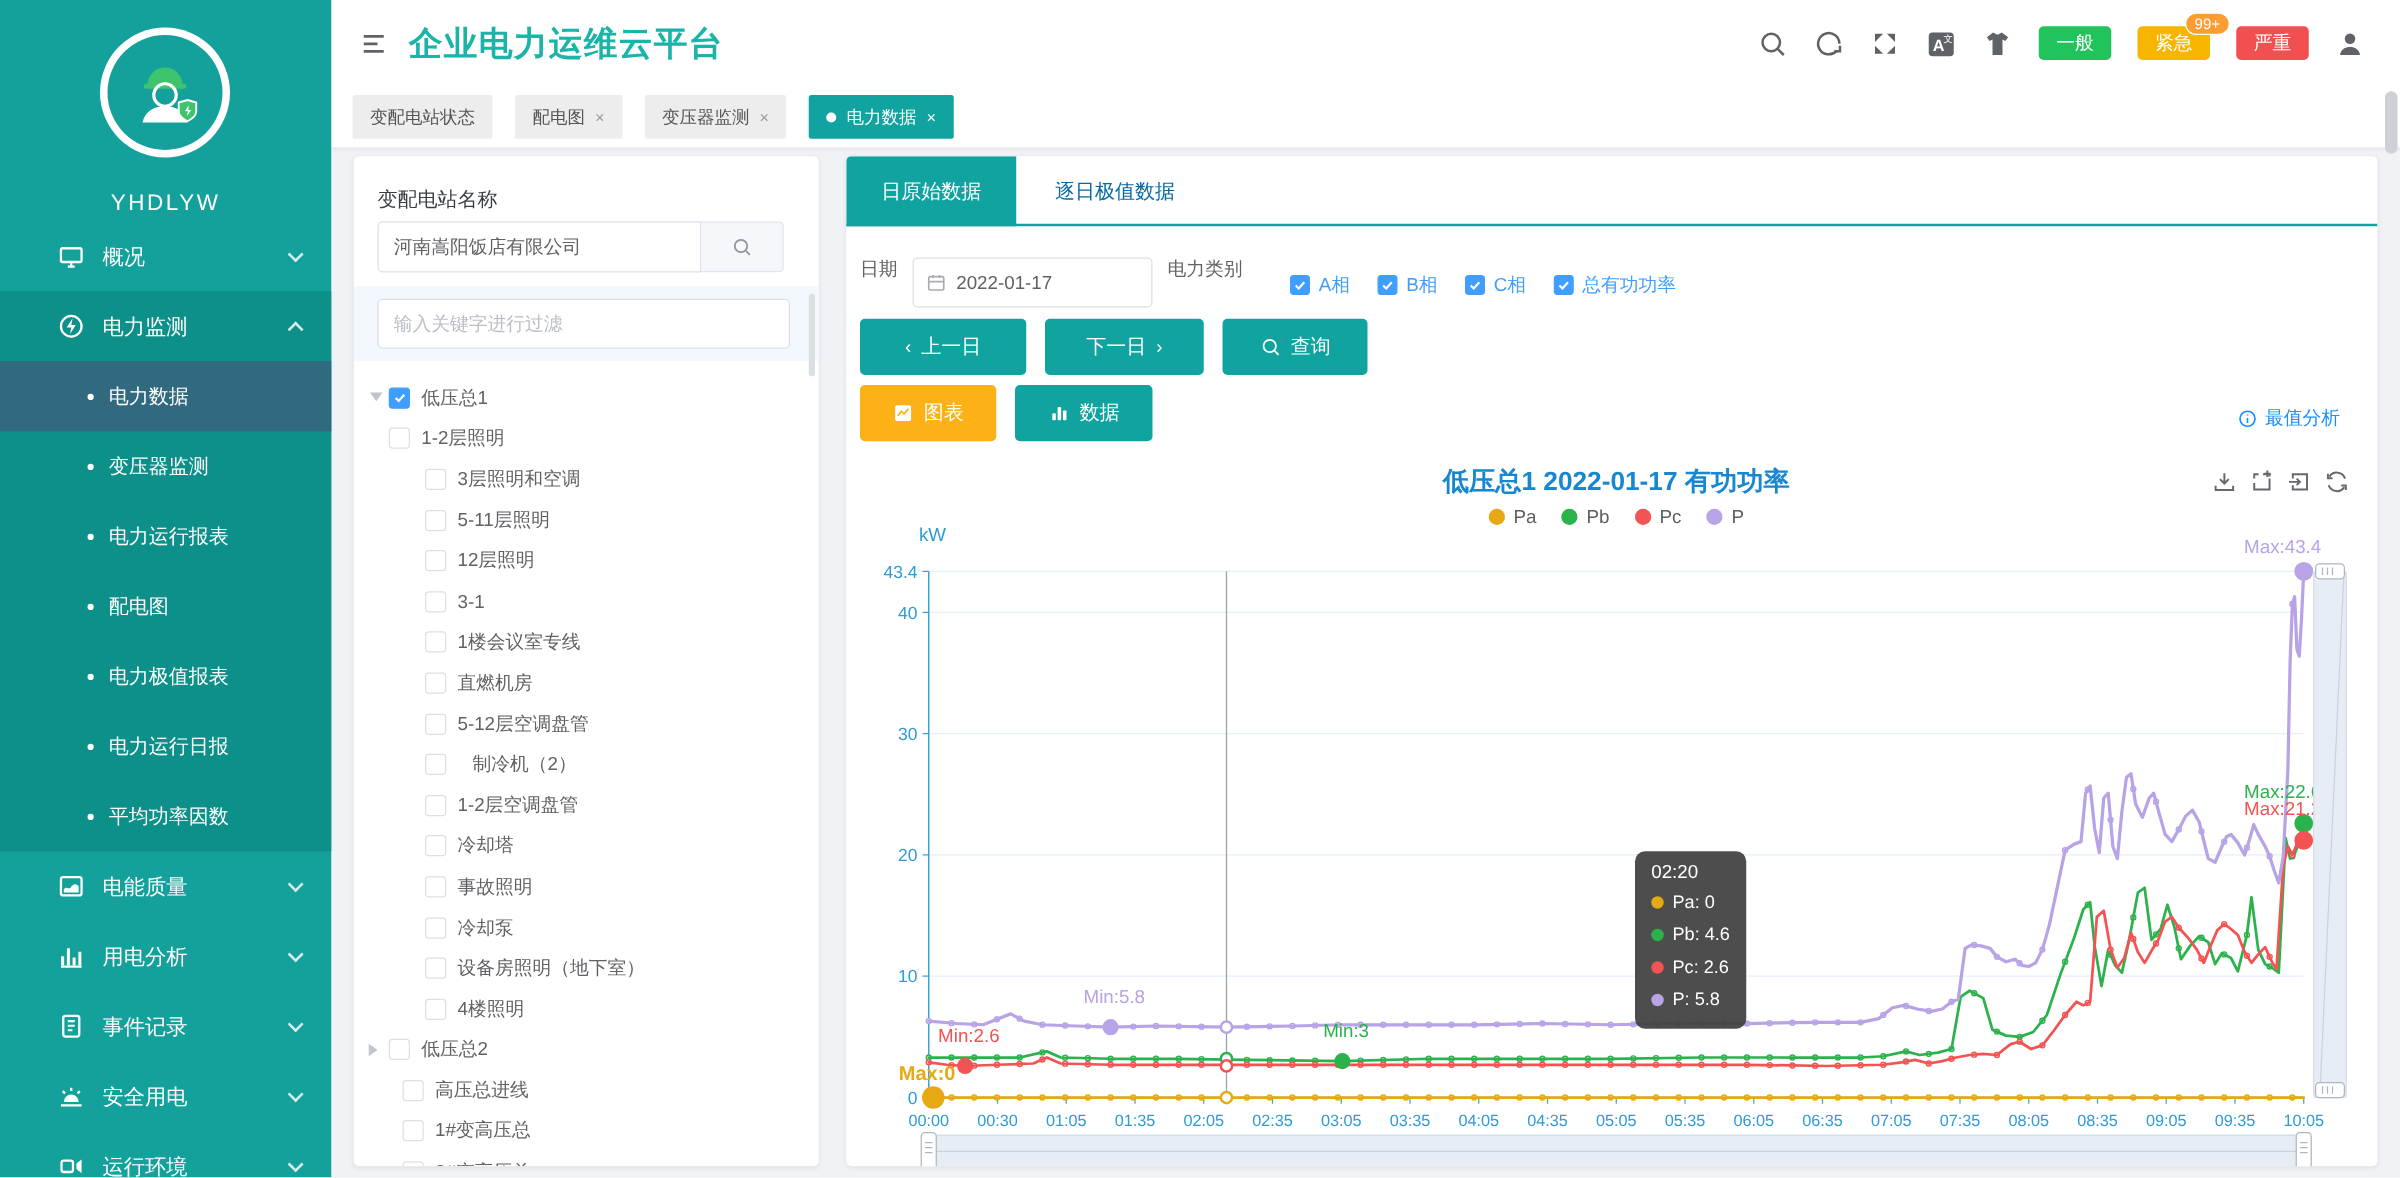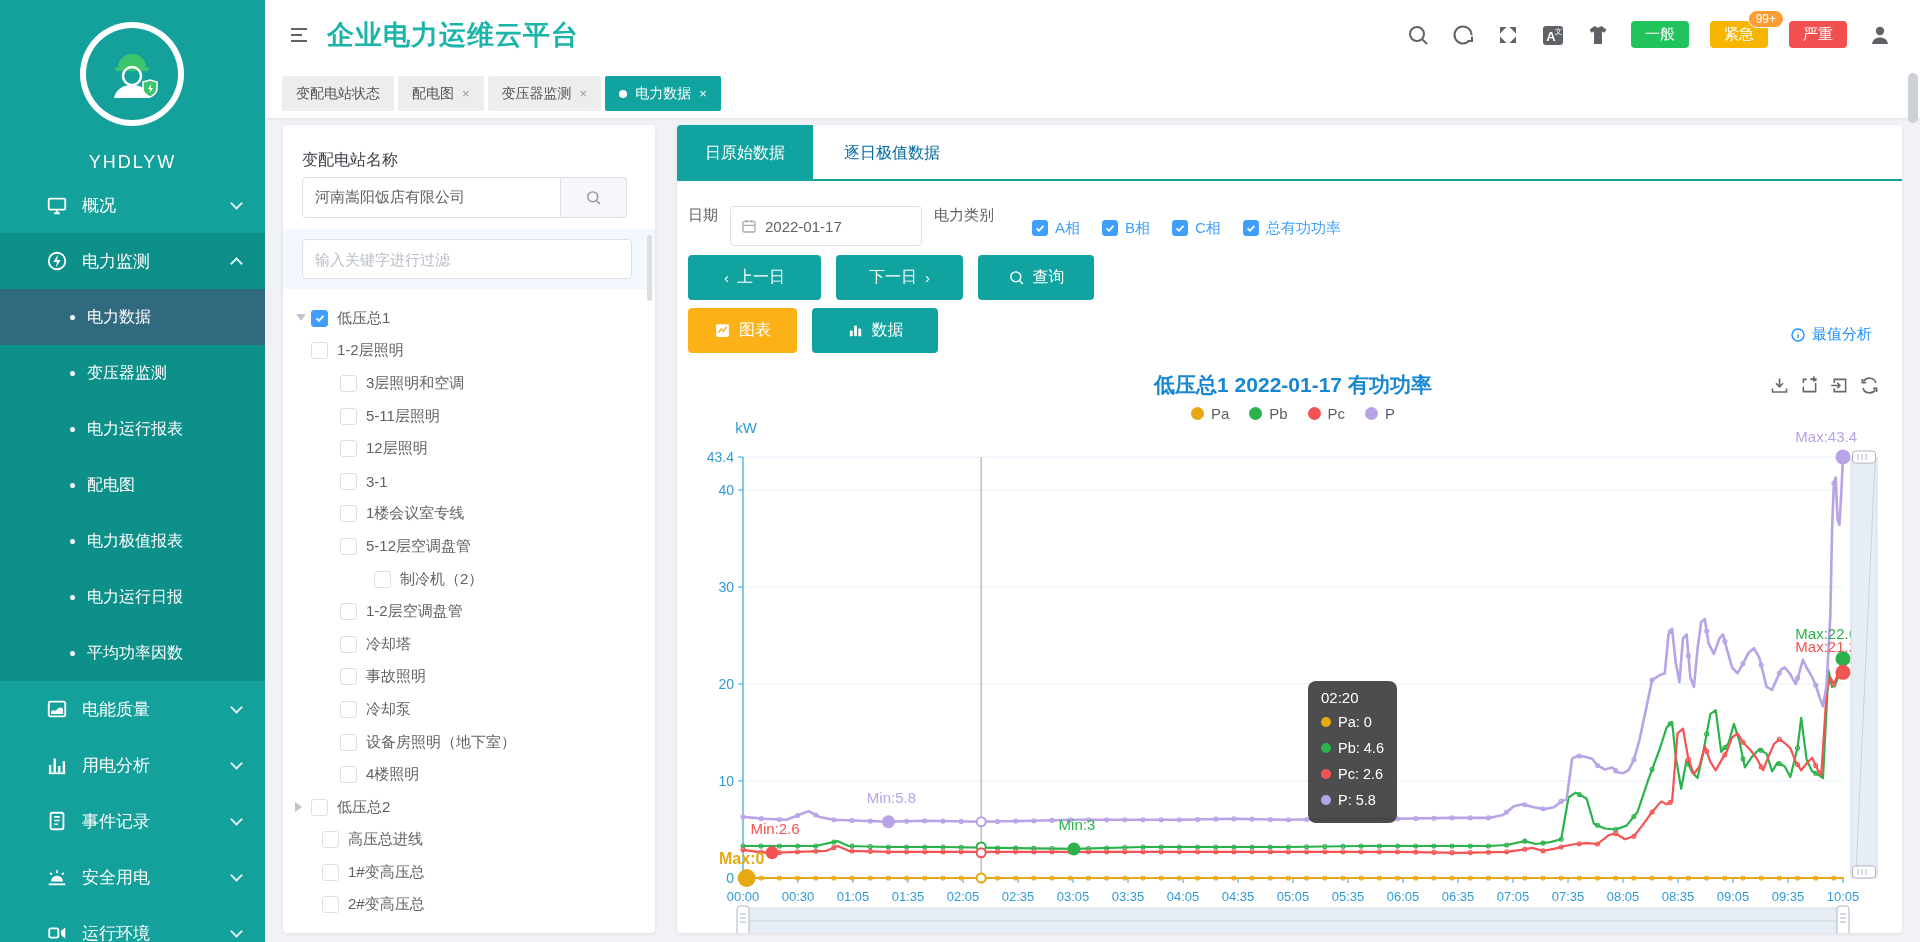--- a/index.html
+++ b/index.html
@@ -30,21 +30,21 @@
   .hamburger { position:absolute; left:22px; top:23px; width:24px; height:24px; cursor:pointer; }
   .app-title { position:absolute; left:62px; top:17px; font-size:27px; font-weight:bold; color:#1bb4a8; letter-spacing:1px; white-space:nowrap; }
   .top-right { position:absolute; right:28px; top:0; height:69px; display:flex; align-items:center; gap:21px; }
   .tb-icon { width:24px; height:24px; color:#5f6368; cursor:pointer; position:relative; }
   .tb-icon svg { width:24px; height:24px; }
   .alarm-badge { height:27px; border-radius:4px; color:#fff; font-size:15px; display:flex; align-items:center; padding:0 14px; cursor:pointer; position:relative; }
   .alarm-count { position:absolute; top:-11px; right:-16px; background:#fb9d33; color:#fff; font-size:12px; border-radius:9px; padding:1px 7px; border:1px solid #fff; }
 
   
   .tabstrip { position:absolute; left:265px; right:0; top:69px; height:50px; background:#fff; border-bottom:1px solid #e4e4e4; box-shadow:0 1px 3px rgba(0,0,0,.04); }
-  .wtabs { position:absolute; left:17px; top:7px; display:flex; gap:4px; }
+  .wtabs { position:absolute; left:17px; top:7px; display:flex; gap:18px; }
   .wtab { height:35px; display:flex; align-items:center; padding:0 14px; background:#ededed; color:#555; font-size:14px; cursor:pointer; border-radius:2px; }
   .wtab .close { margin-left:8px; font-size:13px; color:#999; }
   .wtab.active { background:#10a3a0; color:#fff; }
   .wtab.active .close { color:#fff; }
   .wtab .adot { width:8px; height:8px; background:#fff; border-radius:50%; margin-right:8px; }
 
   
   .card { position:absolute; background:#fff; border-radius:4px; box-shadow:0 1px 4px rgba(0,0,0,.08); }
   .left-card { left:283px; top:125px; width:372px; height:808px; overflow:hidden; }
   .main-card { left:677px; top:125px; width:1225px; height:808px; overflow:hidden; }
@@ -82,21 +82,21 @@
   #phase-group { display:flex; align-items:center; margin-left:26px; gap:22px; }
   .phase { display:flex; align-items:center; cursor:pointer; }
   .phase .cbx { width:16px; height:16px; margin-right:7px; }
   .phase .ptext { font-size:15px; color:#409eff; }
 
   .btn-row1 { position:absolute; left:11px; top:130px; display:flex; gap:13px; }
   .btn-row2 { position:absolute; left:11px; top:183px; display:flex; gap:15px; }
   .tbtn { height:45px; background:#10a3a0; color:#fff; border:none; border-radius:4px; font-size:16px; font-family:inherit; cursor:pointer; display:flex; align-items:center; justify-content:center; gap:8px; }
   .tbtn.prev { width:133px; } .tbtn.next { width:127px; margin-left:2px; } .tbtn.query { width:116px; margin-left:2px; }
   .tbtn.ybtn { width:109px; background:#fcb116; }
-  .tbtn.dbtn { width:126px; }
+  .tbtn.dbtn { width:110px; }
   .tbtn svg { width:17px; height:17px; }
   .arr { font-size:15px; }
 
   .analysis-link { position:absolute; right:30px; top:200px; display:flex; align-items:center; gap:6px; color:#1890ff; font-size:15px; cursor:pointer; }
   .analysis-link svg { width:16px; height:16px; }
 
   .chart-title { position:absolute; left:66px; top:246px; width:1100px; text-align:center; font-size:21px; font-weight:bold; color:#1787d2; }
   #legend { position:absolute; left:66px; top:280px; width:1100px; display:flex; justify-content:center; gap:20px; }
   .lg-item { display:flex; align-items:center; gap:7px; cursor:pointer; }
   .lg-dot { width:13px; height:13px; border-radius:50%; }
@@ -363,23 +363,27 @@
         <div class="tree-row" style="padding-left: 57px;">
           <span class="cbx"></span>
           <span>3-1</span>
         </div>
         <div class="tree-row" style="padding-left: 57px;">
           <span class="cbx"></span>
           <span>1楼会议室专线</span>
         </div>
         <div class="tree-row" style="padding-left: 57px;">
           <span class="cbx"></span>
+          <span>直燃机房</span>
+        </div>
+        <div class="tree-row" style="padding-left: 57px;">
+          <span class="cbx"></span>
           <span>5-12层空调盘管</span>
         </div>
-        <div class="tree-row" style="padding-left: 91px;">
+        <div class="tree-row" style="padding-left: 57px; gap: 12px;">
           <span class="cbx"></span>
           <span>制冷机（2）</span>
         </div>
         <div class="tree-row" style="padding-left: 57px;">
           <span class="cbx"></span>
           <span>1-2层空调盘管</span>
         </div>
         <div class="tree-row" style="padding-left: 57px;">
           <span class="cbx"></span>
           <span>冷却塔</span>

